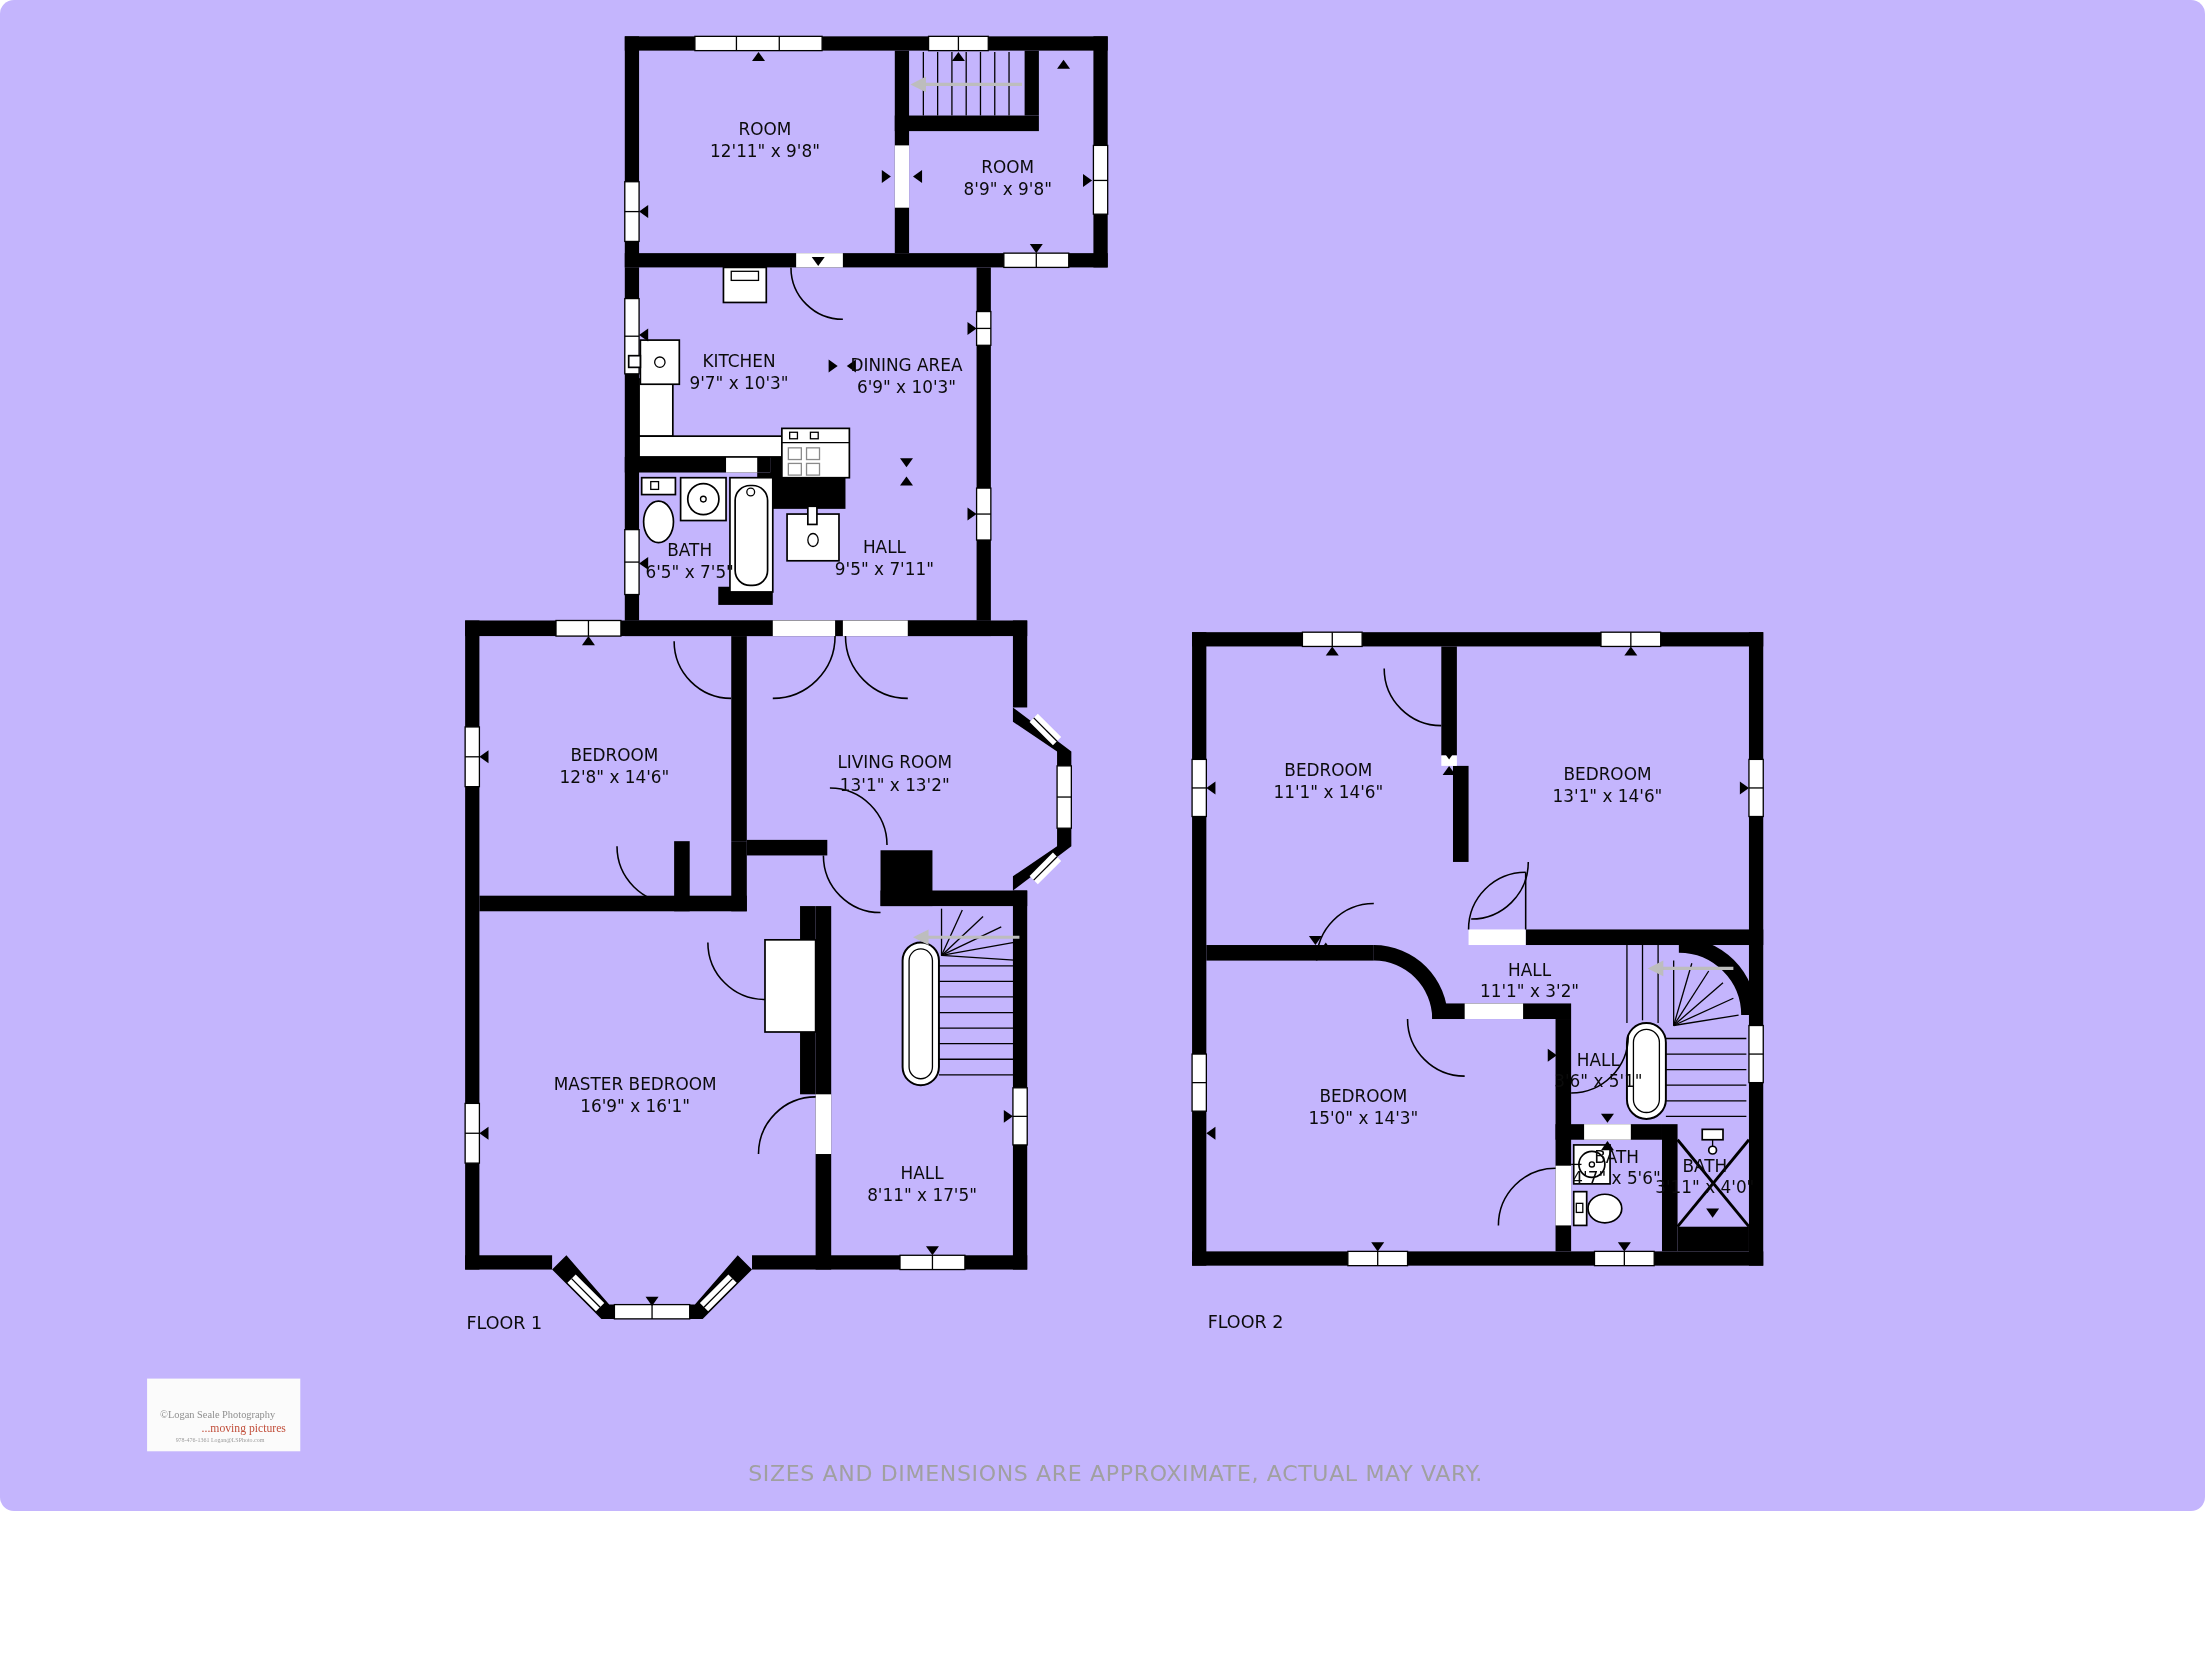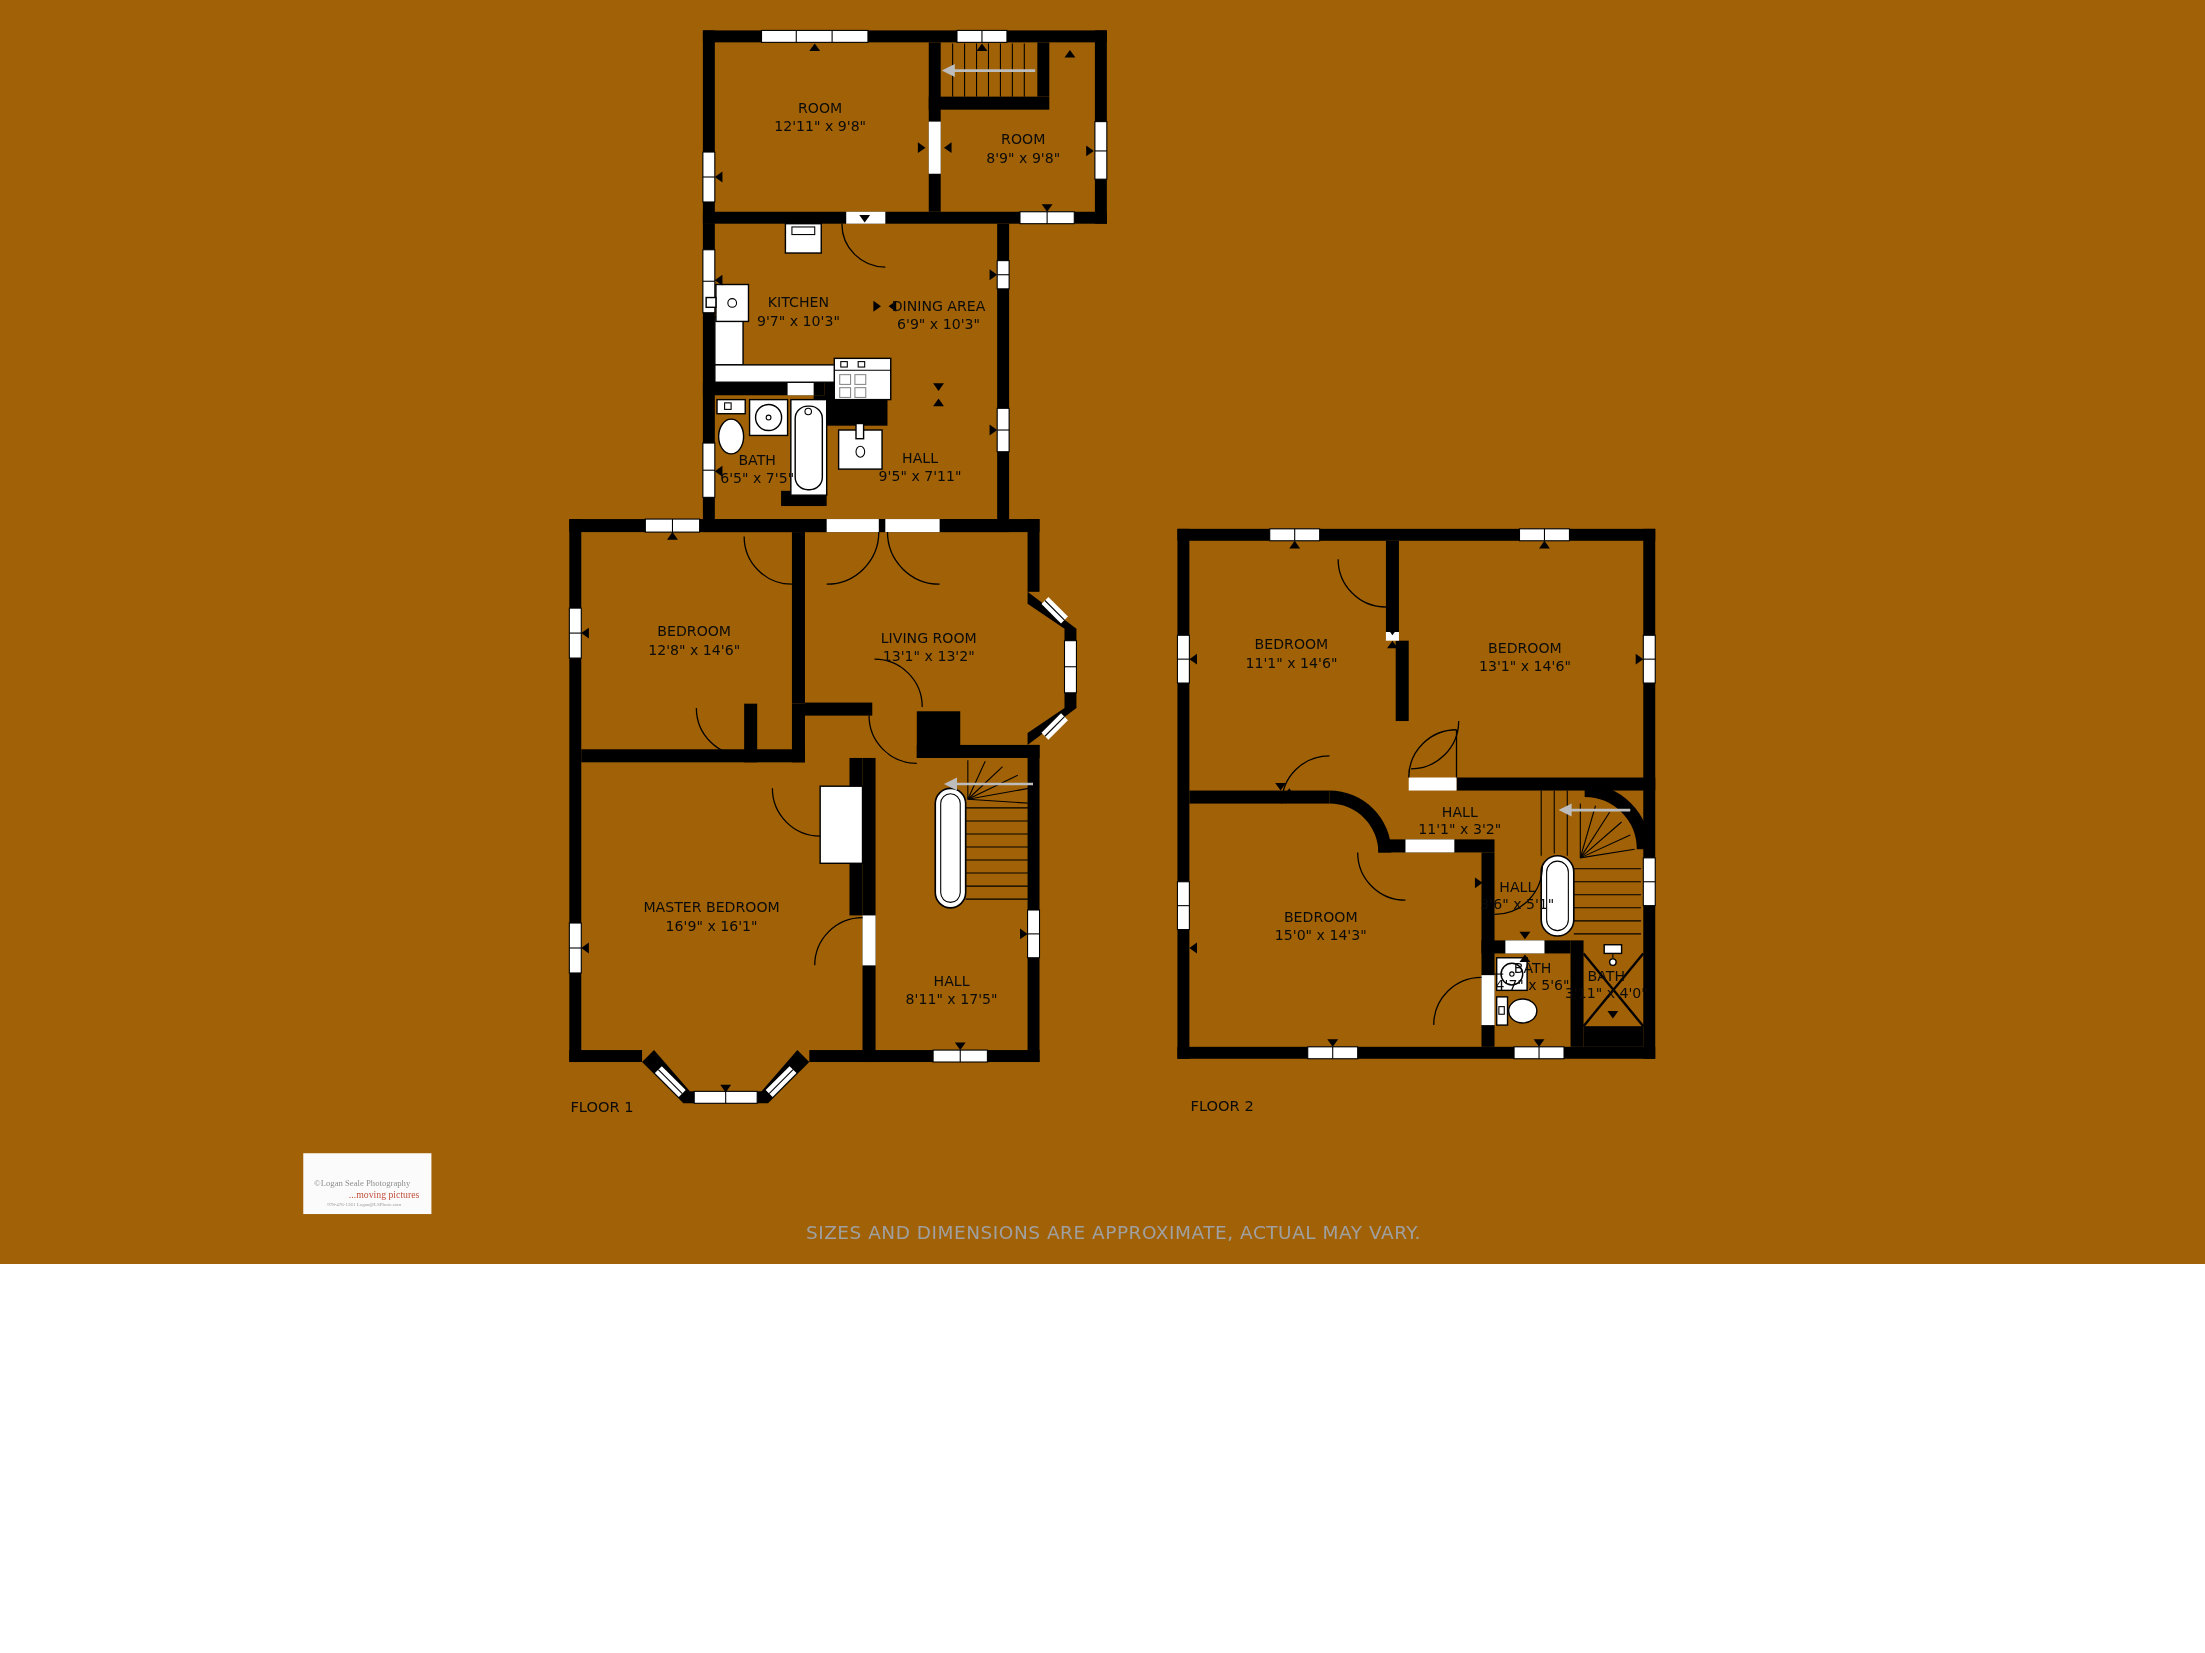--- a/index.html
+++ b/index.html
@@ -1,16 +1,16 @@
 <!DOCTYPE html>
 <html style="font-size:9.2px"><head>
 <meta charset="utf-8">
 <style>
   html,body{margin:0;padding:0;background:#ffffff;}
-  .stage{position:relative;width:2205px;height:1264px;background:#a16207;overflow:hidden;}
+  .stage{position:relative;width:2205px;height:1511px;background:#c4b5fd;overflow:hidden;border-radius:14px;}
   svg{position:absolute;left:0;top:0;width:100%;height:100%;}
   .wall{fill:#000000;stroke:none;}
   .win{fill:#ffffff;stroke:#000000;stroke-width:1;}
   .winline{stroke:#000000;stroke-width:1;fill:none;}
   .arc{fill:none;stroke:#000000;stroke-width:1.2;}
   .fix{fill:#ffffff;stroke:#000000;stroke-width:1.3;}
   .fixthin{fill:none;stroke:#000000;stroke-width:1;}
   .gray{stroke:#8a8a8a;fill:none;stroke-width:1;}
   .tread{stroke:#000000;stroke-width:1;fill:none;}
   .mark{fill:#000000;stroke:none;}

